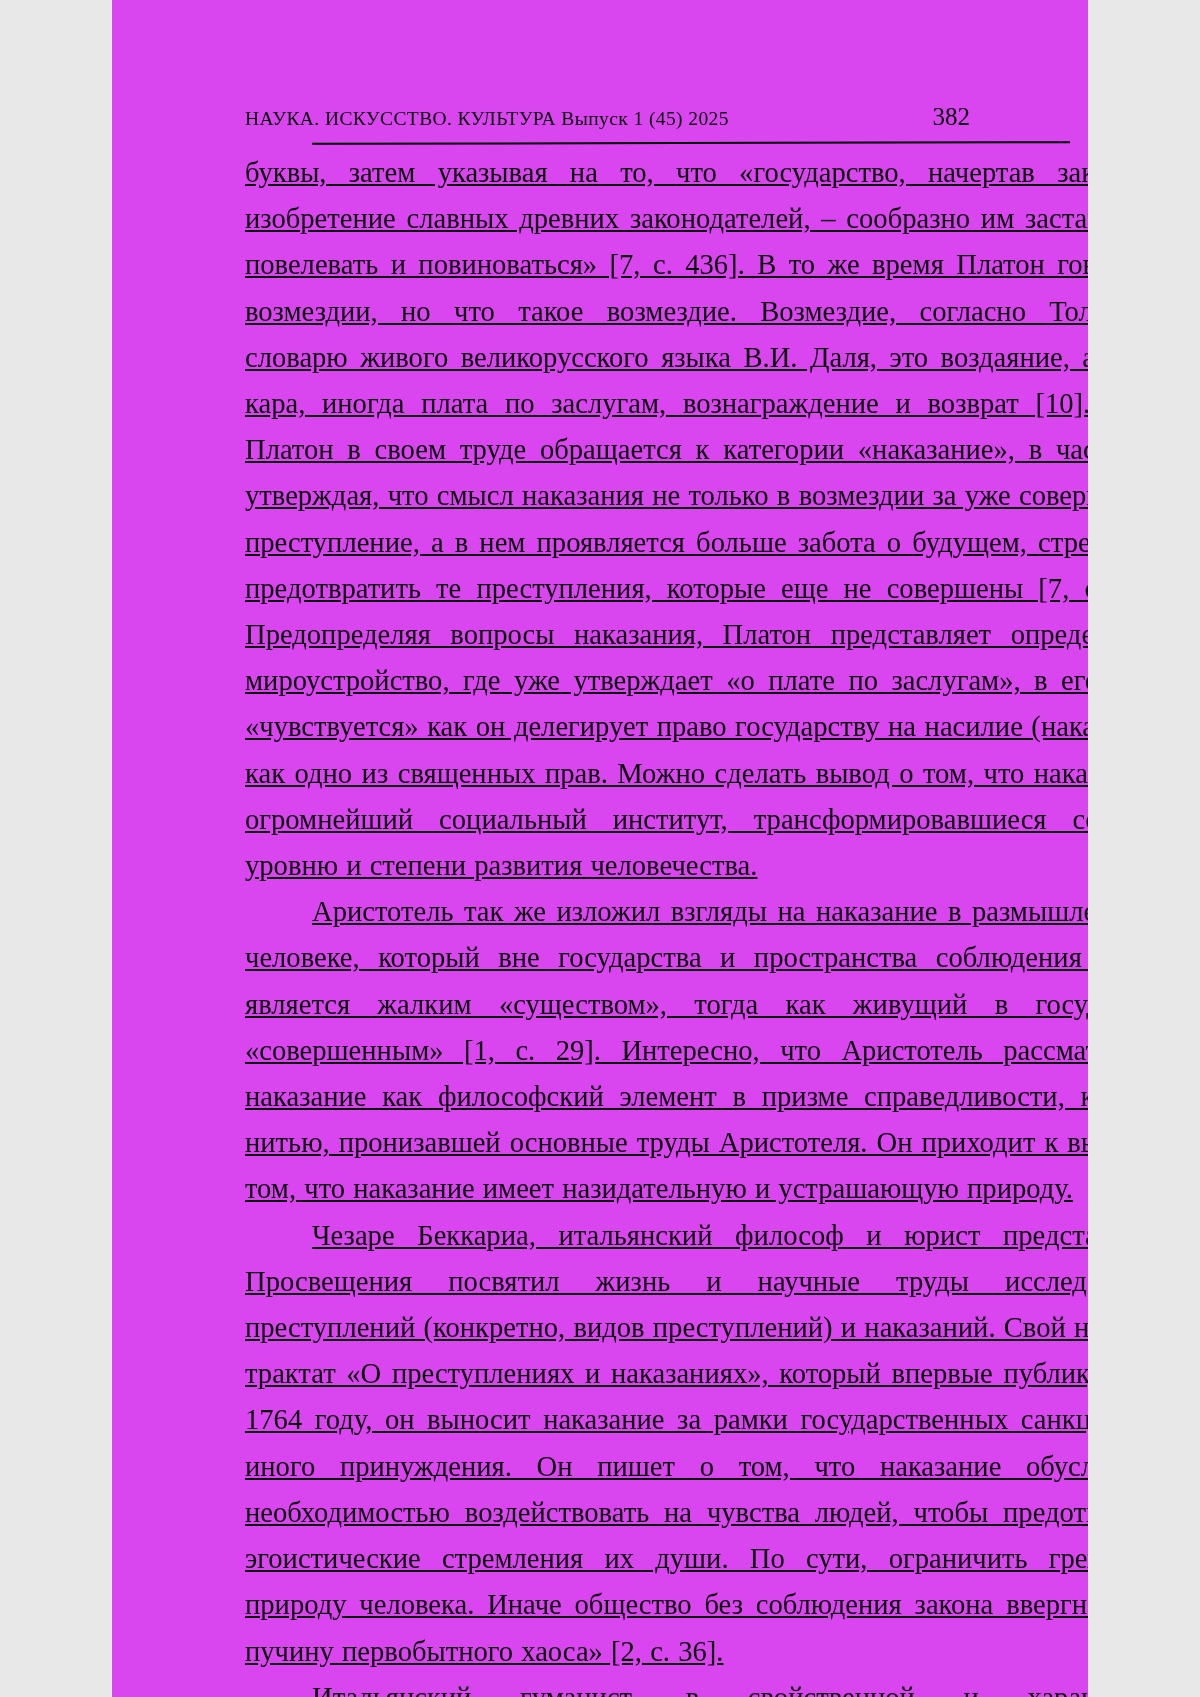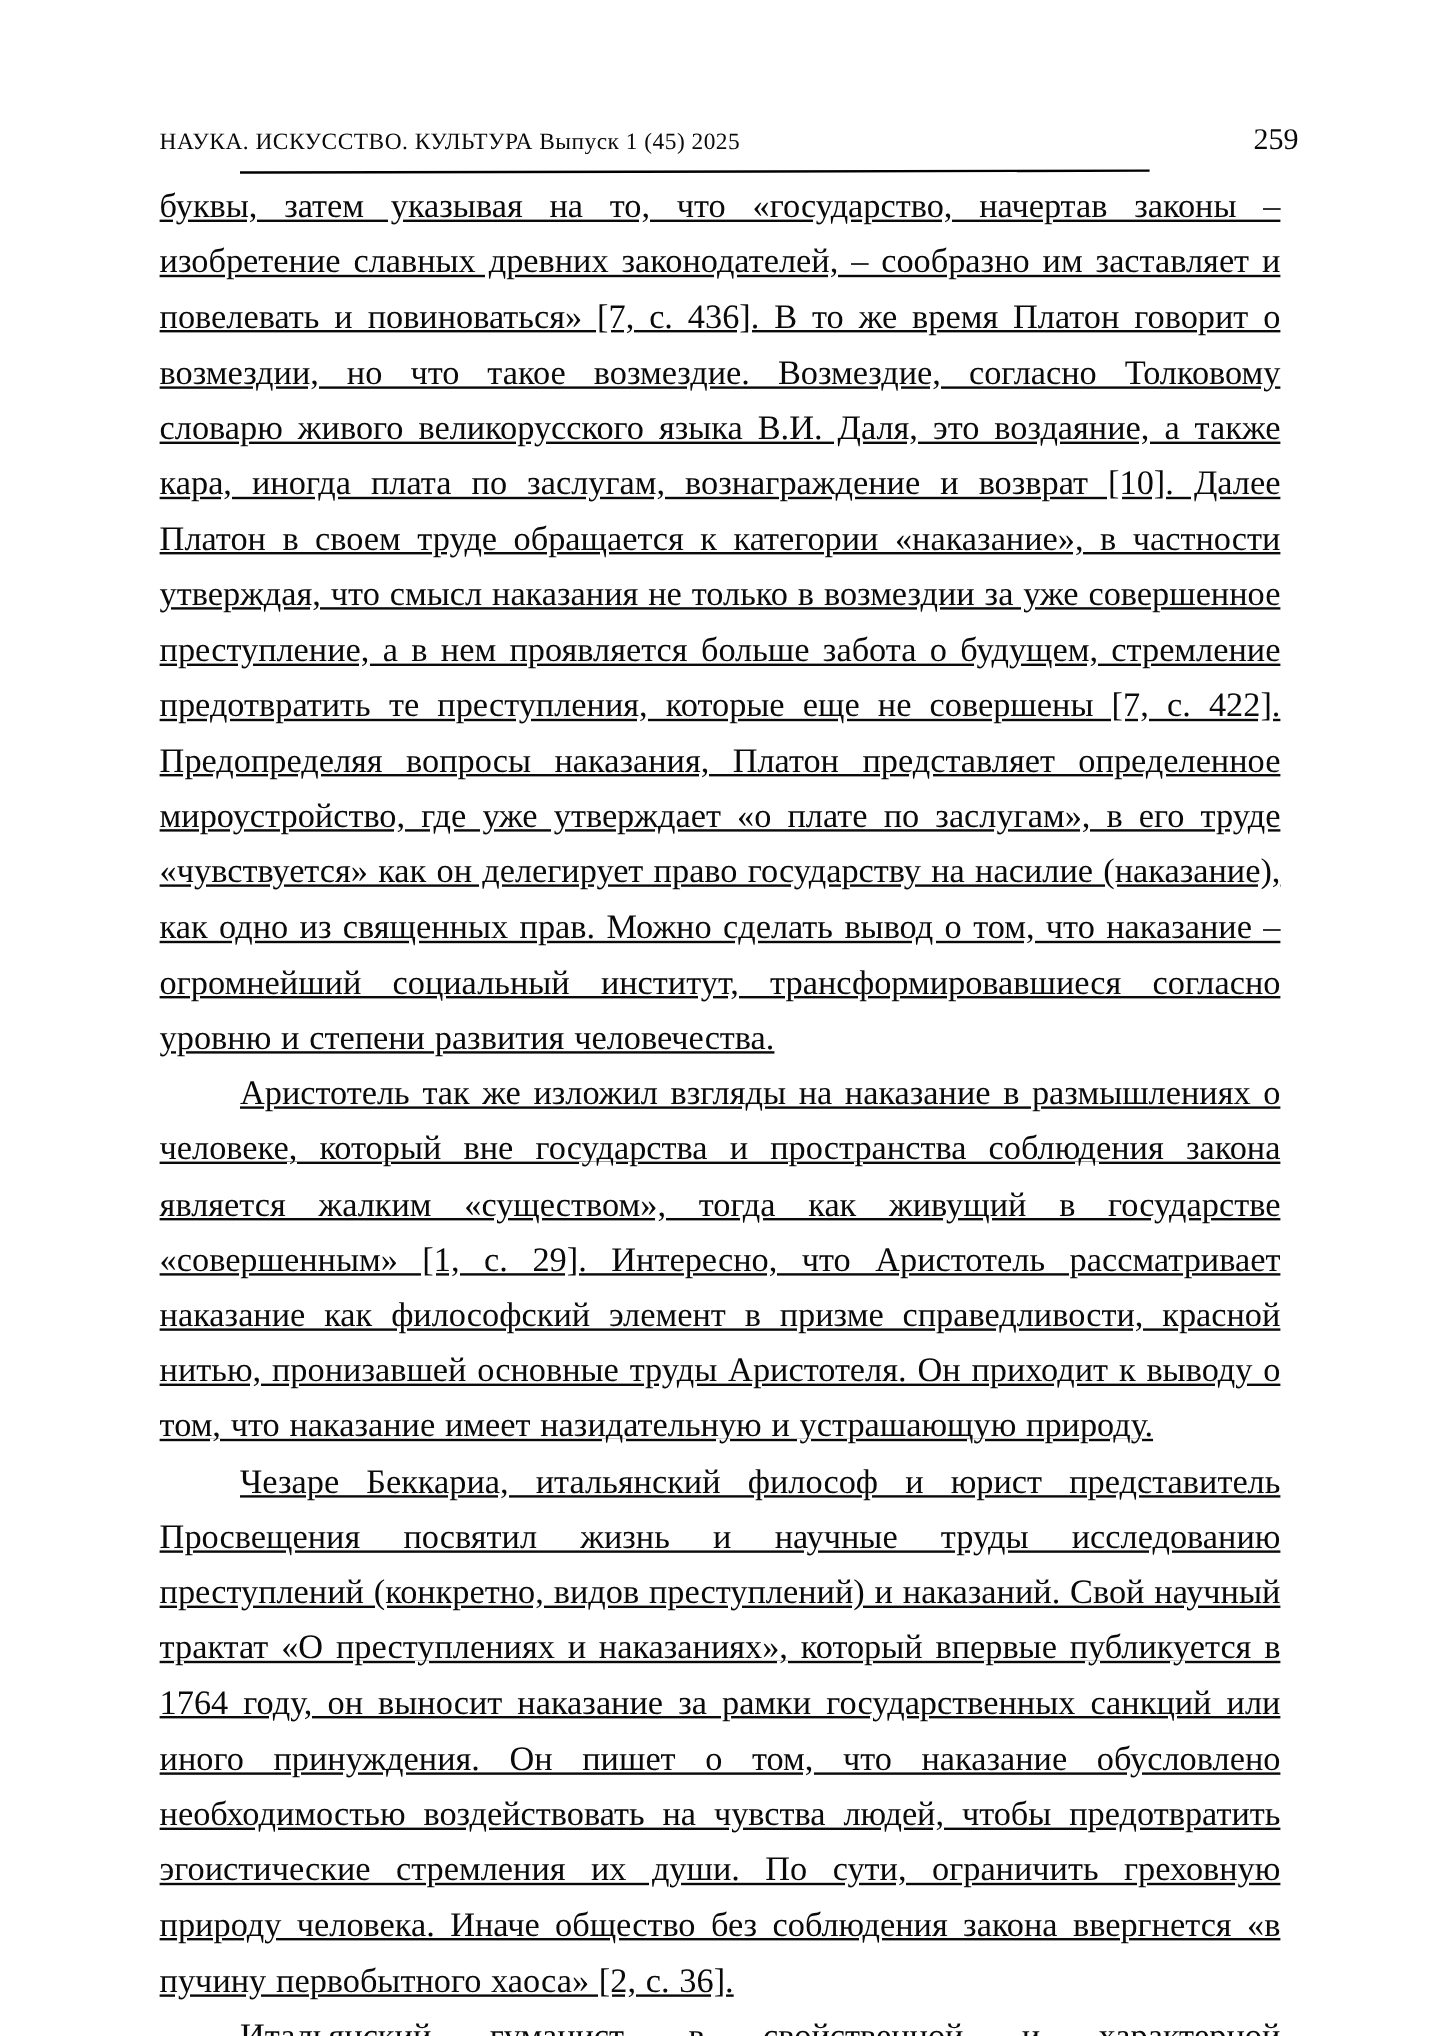--- a/index.html
+++ b/index.html
@@ -2,24 +2,24 @@
 <html lang="ru"><head>
 <meta charset="utf-8">
 <style>
   html, body {
     margin: 0;
     padding: 0;
     background: #e8e8e8;
   }
   .page {
     position: relative;
-    width: 1200px;
+    width: 976px;
     height: 1697px;
     margin: 0 auto;
-    background: #ffffff;
+    background: #d946ef;
     color: #0a0a0a;
     font-family: "Liberation Serif", "DejaVu Serif", serif;
     overflow: hidden;
     box-sizing: border-box;
   }
   .page-header {
     position: absolute;
     top: 103px;
     left: 133px;
     right: 118px;
@@ -64,21 +64,21 @@
     text-indent: 0;
   }
 </style>
 </head>
 <body>
 
 <div class="page">
 
   <header class="page-header">
     <span class="journal-title">НАУКА. ИСКУССТВО. КУЛЬТУРА Выпуск 1 (45) 2025</span>
-    <span class="page-number">259</span>
+    <span class="page-number">382</span>
   </header>
 
   <div class="header-rule"></div>
 
   <main class="article-body">
     <p class="no-indent">буквы, затем указывая на то, что «государство, начертав законы – изобретение славных древних законодателей, – сообразно им заставляет и повелевать и повиноваться» [7, с. 436]. В то же время Платон говорит о возмездии, но что такое возмездие. Возмездие, согласно Толковому словарю живого великорусского языка В.И. Даля, это воздаяние, а также кара, иногда плата по заслугам, вознаграждение и возврат [10]. Далее Платон в своем труде обращается к категории «наказание», в частности утверждая, что смысл наказания не только в возмездии за уже совершенное преступление, а в нем проявляется больше забота о будущем, стремление предотвратить те преступления, которые еще не совершены [7, с. 422]. Предопределяя вопросы наказания, Платон представляет определенное мироустройство, где уже утверждает «о плате по заслугам», в его труде «чувствуется» как он делегирует право государству на насилие (наказание), как одно из священных прав. Можно сделать вывод о том, что наказание – огромнейший социальный институт, трансформировавшиеся согласно уровню и степени развития человечества.</p>
     <p>Аристотель так же изложил взгляды на наказание в размышлениях о человеке, который вне государства и пространства соблюдения закона является жалким «существом», тогда как живущий в государстве «совершенным» [1, с. 29]. Интересно, что Аристотель рассматривает наказание как философский элемент в призме справедливости, красной нитью, пронизавшей основные труды Аристотеля. Он приходит к выводу о том, что наказание имеет назидательную и устрашающую природу.</p>
     <p>Чезаре Беккариа, итальянский философ и юрист представитель Просвещения посвятил жизнь и научные труды исследованию преступлений (конкретно, видов преступлений) и наказаний. Свой научный трактат «О преступлениях и наказаниях», который впервые публикуется в 1764 году, он выносит наказание за рамки государственных санкций или иного принуждения. Он пишет о том, что наказание обусловлено необходимостью воздействовать на чувства людей, чтобы предотвратить эгоистические стремления их души. По сути, ограничить греховную природу человека. Иначе общество без соблюдения закона ввергнется «в пучину первобытного хаоса» [2, с. 36].</p>
     <p>Итальянский гуманист, в свойственной и характерной свободолюбивой форме только что сбросившей «оковы» церкви, аккуратно и последовательно отражает право государства наказывать, он связывает это с ограничением личной свободы, которая необходима для правильного функционирования</p>
   </main>

